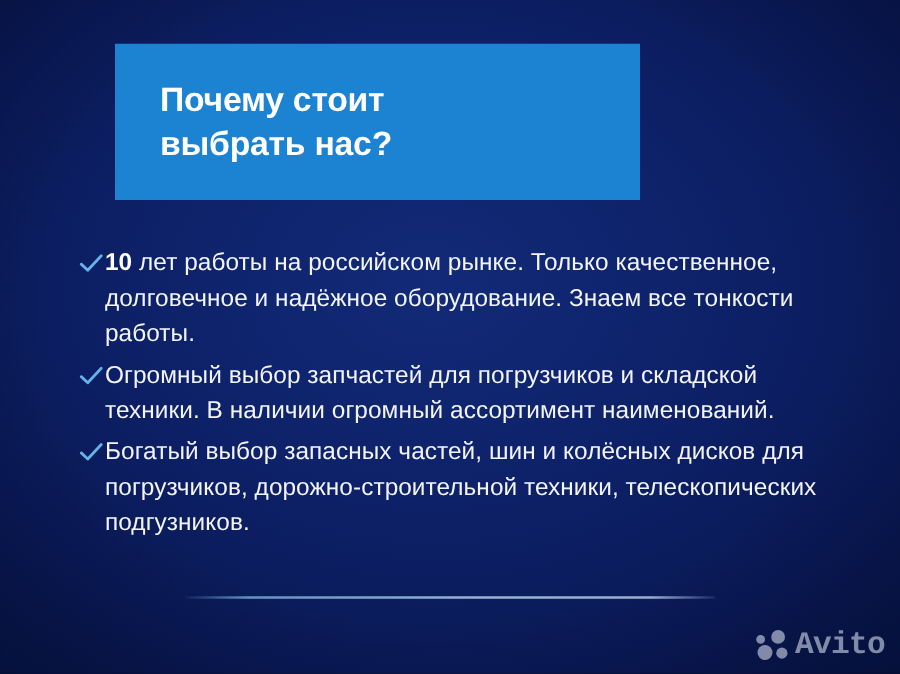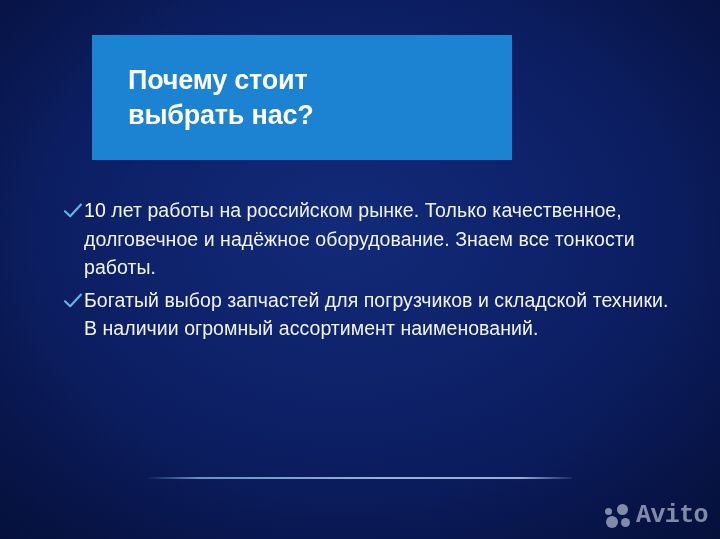--- a/index.html
+++ b/index.html
@@ -82,21 +82,21 @@
     display: block;
   }
   .bullet-text {
     flex: 1 1 auto;
     font-size: 19.5px;
     line-height: 28.6px;
     color: #f2f4fa;
     letter-spacing: 0.05px;
   }
   .bullet-text .lead {
-    font-weight: normal;
+    font-weight: bold;
     color: #ffffff;
   }
 
   
   .divider {
     position: absolute;
     left: 148px;
     top: 477px;
     width: 424px;
     height: 2px;
@@ -165,23 +165,31 @@
       </span>
       <span class="bullet-text"><span class="lead">10</span><span> лет работы на российском рынке. Только качественное, долговечное и надёжное оборудование. Знаем все тонкости работы.</span></span>
     </li>
 
     <li class="bullet">
       <span class="check-icon">
         <svg width="22" height="22" viewBox="0 0 22 22" aria-hidden="true">
           <path d="M3 11.3 L8.2 16.2 L19 4.6" fill="none" stroke="#67b2e8" stroke-width="2.2" stroke-linecap="round" stroke-linejoin="round"></path>
         </svg>
       </span>
-      <span class="bullet-text"><span>Богатый выбор запчастей для погрузчиков и складской техники. В наличии огромный ассортимент наименований.</span></span>
+      <span class="bullet-text"><span>Огромный выбор запчастей для погрузчиков и складской техники. В наличии огромный ассортимент наименований.</span></span>
     </li>
 
+    <li class="bullet">
+      <span class="check-icon">
+        <svg width="22" height="22" viewBox="0 0 22 22" aria-hidden="true">
+          <path d="M3 11.3 L8.2 16.2 L19 4.6" fill="none" stroke="#67b2e8" stroke-width="2.2" stroke-linecap="round" stroke-linejoin="round"></path>
+        </svg>
+      </span>
+      <span class="bullet-text"><span>Богатый выбор запасных частей, шин и колёсных дисков для погрузчиков, дорожно-строительной техники, телескопических подгузников.</span></span>
+    </li>
 
   </ul>
 
   <div class="divider"></div>
 
   <div class="avito-watermark">
     <span class="avito-mark">
       <span class="avito-dot-tl"></span>
       <span class="avito-dot-tr"></span>
       <span class="avito-dot-bl"></span>

